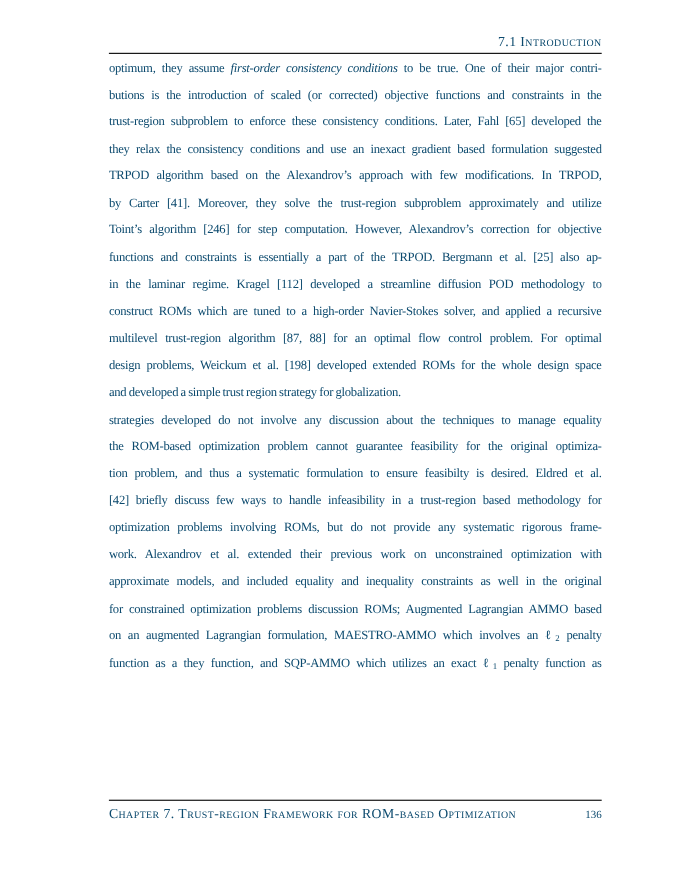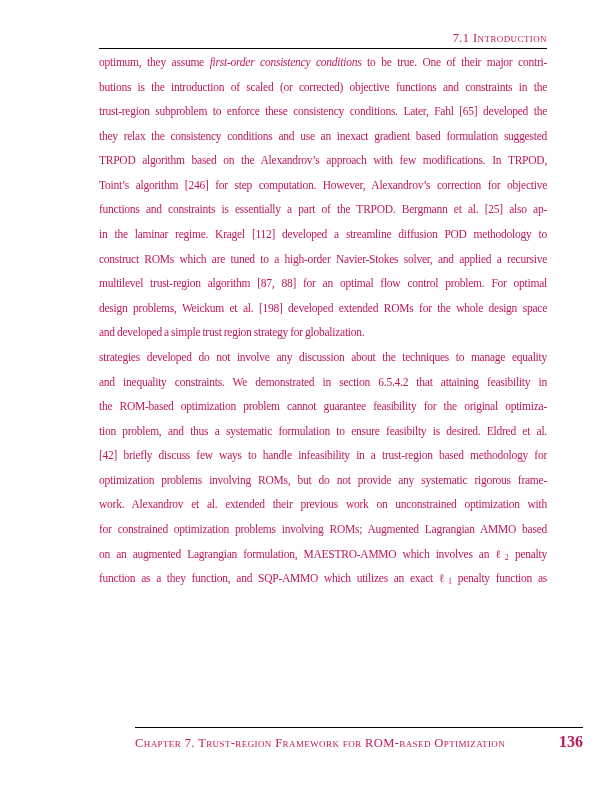--- a/index.html
+++ b/index.html
@@ -4,21 +4,21 @@
 <style>
   html, body { margin: 0; padding: 0; background: #e8e8e8; }
   .page {
     position: relative;
     width: 612px;
     height: 792px;
     margin: 0 auto;
     background: #ffffff;
     overflow: hidden;
     font-family: "Liberation Serif", "DejaVu Serif", serif;
-    color: #be185d;
+    color: #0c4a6e;
   }
   
   .header {
     position: absolute;
     left: 99px;
     width: 448px;
     top: 31px;
   }
   .header-text {
     text-align: right;
@@ -57,74 +57,73 @@
     font-size: 8px;
     vertical-align: -2px;
     letter-spacing: 0;
   }
   
   .footer {
     position: absolute;
     left: 99px;
     width: 448px;
     top: 727px;
-    margin-left: 36px;
   }
   .footer-rule {
     border: none;
     border-top: 1px solid #000;
     margin: 0;
   }
   .footer-row {
     display: flex;
     justify-content: space-between;
     align-items: baseline;
     margin-top: 5px;
   }
   .footer-chapter {
     font-variant: small-caps;
     font-size: 12.5px;
     letter-spacing: 0.4px;
   }
   .footer-page {
-    font-size: 16px;
-    font-weight: bold;
+    font-size: 10px;
   }
 </style>
 </head>
 <body>
 
 <div class="page">
 
   <div class="header">
     <div class="header-text">7.1 Introduction</div>
     <hr class="header-rule">
   </div>
 
   <div class="body-text">
       <div class="line"><span>optimum, they assume </span><span class="it">first-order consistency conditions</span><span> to be true. One of their major contri-</span></div>
       <div class="line"><span>butions is the introduction of scaled (or corrected) objective functions and constraints in the</span></div>
       <div class="line"><span>trust-region subproblem to enforce these consistency conditions. Later, Fahl [65] developed the</span></div>
       <div class="line"><span>they relax the consistency conditions and use an inexact gradient based formulation suggested</span></div>
       <div class="line"><span>TRPOD algorithm based on the Alexandrov’s approach with few modifications. In TRPOD,</span></div>
+      <div class="line"><span>by Carter [41]. Moreover, they solve the trust-region subproblem approximately and utilize</span></div>
       <div class="line"><span>Toint’s algorithm [246] for step computation. However, Alexandrov’s correction for objective</span></div>
       <div class="line"><span>functions and constraints is essentially a part of the TRPOD. Bergmann et al. [25] also ap-</span></div>
       <div class="line"><span>in the laminar regime. Kragel [112] developed a streamline diffusion POD methodology to</span></div>
       <div class="line"><span>construct ROMs which are tuned to a high-order Navier-Stokes solver, and applied a recursive</span></div>
       <div class="line"><span>multilevel trust-region algorithm [87, 88] for an optimal flow control problem. For optimal</span></div>
       <div class="line"><span>design problems, Weickum et al. [198] developed extended ROMs for the whole design space</span></div>
       <div class="line no-justify"><span>and developed a simple trust region strategy for globalization.</span></div>
       <div class="line"><span>strategies developed do not involve any discussion about the techniques to manage equality</span></div>
-      <div class="line"><span>and inequality constraints. We demonstrated in section 6.5.4.2 that attaining feasibility in</span></div>
       <div class="line"><span>the ROM-based optimization problem cannot guarantee feasibility for the original optimiza-</span></div>
       <div class="line"><span>tion problem, and thus a systematic formulation to ensure feasibilty is desired. Eldred et al.</span></div>
       <div class="line"><span>[42] briefly discuss few ways to handle infeasibility in a trust-region based methodology for</span></div>
       <div class="line"><span>optimization problems involving ROMs, but do not provide any systematic rigorous frame-</span></div>
       <div class="line"><span>work. Alexandrov et al. extended their previous work on unconstrained optimization with</span></div>
-      <div class="line"><span>for constrained optimization problems involving ROMs; Augmented Lagrangian AMMO based</span></div>
+      <div class="line"><span>approximate models, and included equality and inequality constraints as well in the original</span></div>
+      <div class="line"><span>for constrained optimization problems discussion ROMs; Augmented Lagrangian AMMO based</span></div>
       <div class="line"><span>on an augmented Lagrangian formulation, MAESTRO-AMMO which involves an </span><span>ℓ</span><span class="sub">2</span><span> penalty</span></div>
       <div class="line"><span>function as a they function, and SQP-AMMO which utilizes an exact </span><span>ℓ</span><span class="sub">1</span><span> penalty function as</span></div>
     </div>
 
   <div class="footer">
     <hr class="footer-rule">
     <div class="footer-row">
       <span class="footer-chapter">Chapter 7. Trust-region Framework for ROM-based Optimization</span>
       <span class="footer-page">136</span>
     </div>

